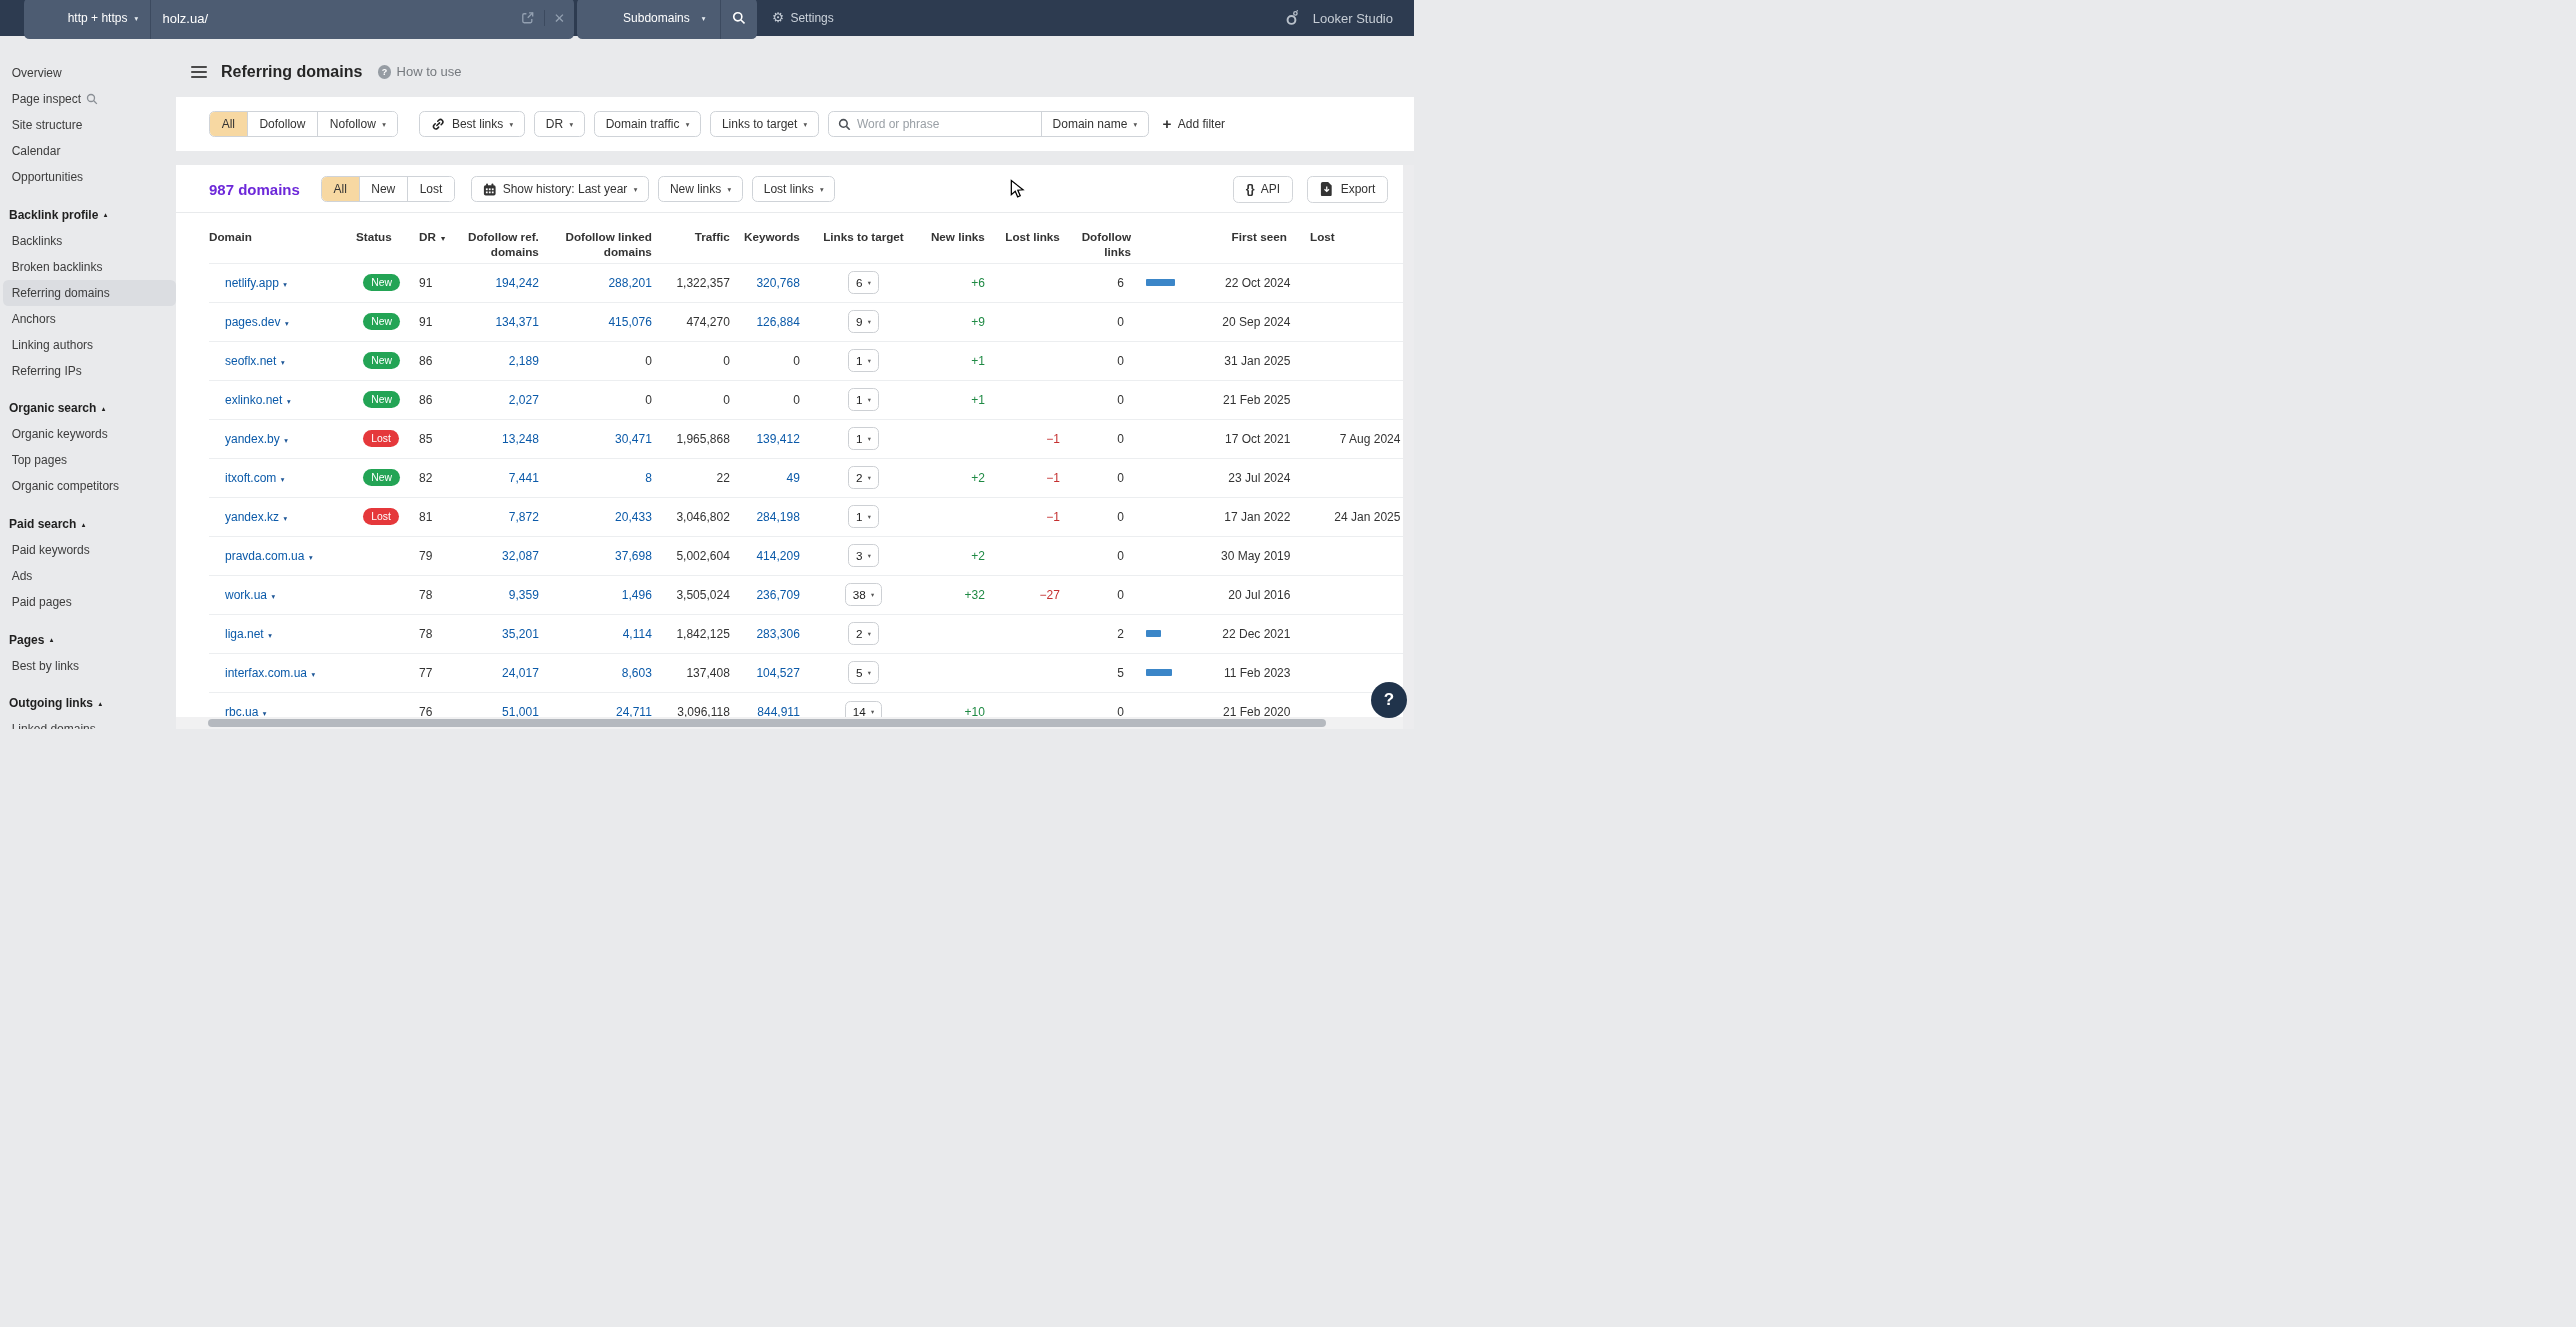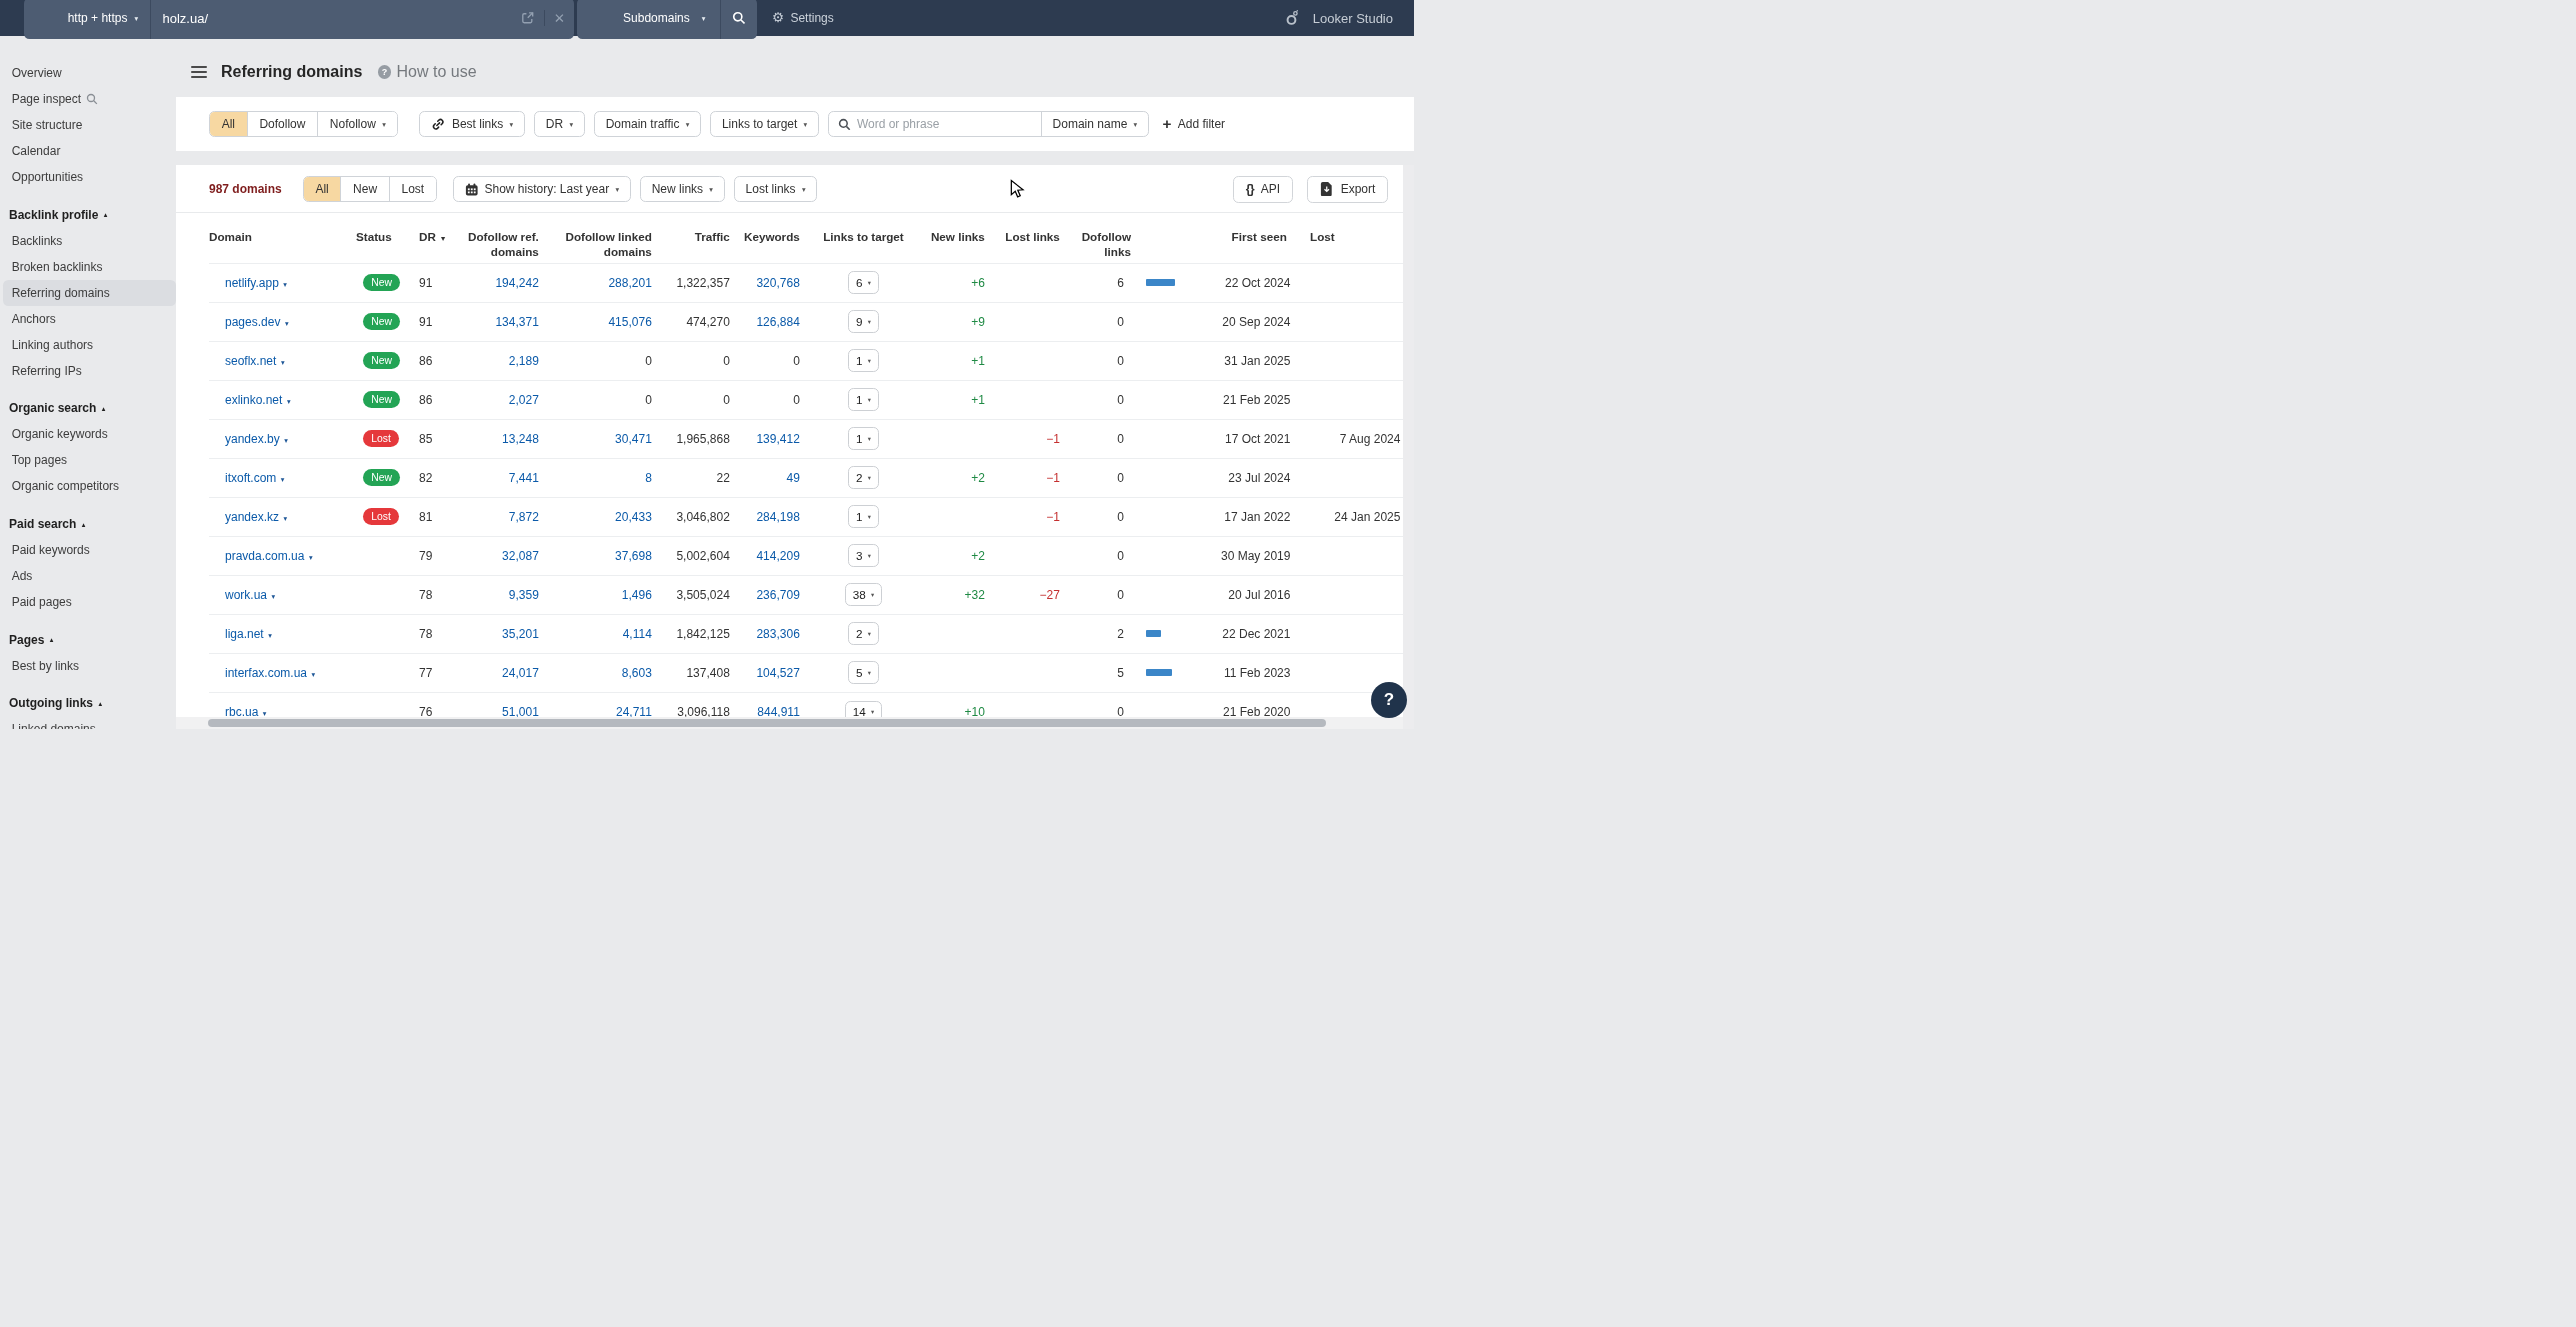--- a/index.html
+++ b/index.html
@@ -33,42 +33,42 @@
   .sb-lens { color:#8a8f95; display:flex; }
 
   
   .main { position:absolute; left:176px; top:36px; right:0; bottom:0; }
   .page-header { position:absolute; left:15.3px; top:25px; height:21.6px; display:flex; align-items:center; }
   .hamburger { width:15.3px; display:flex; flex-direction:column; gap:2.7px; cursor:pointer; }
   .hamburger span { display:block; height:2.2px; background:#4a4a4a; border-radius:0.9px; }
   .page-title { margin-left:14.4px; font-size:16px; font-weight:bold; color:#262626; }
   .howto { margin-left:15.3px; display:flex; align-items:center; gap:5.4px; cursor:pointer; }
   .q-circle { width:13.5px; height:13.5px; border-radius:50%; background:#969ca3; color:#fff; font-size:9px; font-weight:bold; display:flex; align-items:center; justify-content:center; }
-  .howto-label { color:#75797e; font-size:16px; }
+  .howto-label { color:#75797e; font-size:13px; }
 
   
   .filter-bar { position:absolute; top:61px; left:0; right:0; height:54px; background:#fff; display:flex; align-items:center; padding-left:33px; }
   .seg { display:flex; align-items:stretch; height:26px; border:0.9px solid #cfd3d8; border-radius:5.4px; overflow:hidden; background:#fff; }
   .seg button { padding:0 11.7px; font-size:12px; color:#333; border-left:0.9px solid #cfd3d8; display:flex; align-items:center; gap:6.3px; background:#fff; }
   .seg button:first-child { border-left:none; }
   .seg button.active { background:#f7d8a2; }
   .fbtn { height:26px; border:0.9px solid #cfd3d8; border-radius:5.4px; background:#fff; display:flex; align-items:center; gap:6.3px; padding:0 10.8px; font-size:12px; color:#333; margin-left:9px; }
   .fbtn.first { margin-left:21px; }
   .search-ctl { height:26px; width:321px; margin-left:9px; border:0.9px solid #cfd3d8; border-radius:5.4px; background:#fff; display:flex; align-items:stretch; }
   .search-ctl .lens-in { display:flex; align-items:center; margin:0 6.3px 0 9px; color:#4a4f55; }
   .search-ctl input { flex:1; border:none; outline:none; font-size:12px; color:#333; min-width:0; }
   .search-ctl input::placeholder { color:#9aa0a6; }
   .dn-seg { border-left:0.9px solid #cfd3d8; display:flex; align-items:center; gap:6.3px; padding:0 10.8px; font-size:12px; color:#333; cursor:pointer; }
   .add-filter { display:flex; align-items:center; gap:6.3px; margin-left:13.5px; font-size:12px; color:#333; }
   .plus-glyph { font-size:15.3px; font-weight:bold; color:#333; line-height:1; }
 
   
   .table-panel { position:absolute; top:129px; left:0; right:0; bottom:0; background:#fff; }
   .t-toolbar { position:absolute; top:10.8px; left:33px; right:26px; height:27px; display:flex; align-items:center; }
-  .domains-count { font-size:12px; font-weight:bold; color:#7f1d1d; }
+  .domains-count { font-size:15px; font-weight:bold; color:#6d28d9; }
   .t-toolbar .seg { margin-left:21px; }
   .right-btns { margin-left:auto; display:flex; gap:14.4px; }
   .obtn { height:27px; border:0.9px solid #d2d5d9; border-radius:5.4px; background:#fff; display:flex; align-items:center; gap:7.2px; padding:0 11.7px; font-size:12px; color:#333; }
   .braces { font-weight:bold; font-size:12.6px; letter-spacing:-0.9px; }
   .hr-top { position:absolute; top:47px; left:0; right:10.8px; height:0.9px; background:#e8eaec; }
 
   .rd-table { position:absolute; top:47px; left:33px; right:10.8px; }
   table { width:100%; table-layout:fixed; border-collapse:collapse; }
   thead th { height:51px; vertical-align:top; padding-top:17px; font-size:11.7px; font-weight:bold; color:#333; line-height:15.3px; text-align:left; }
   thead th.th-r { text-align:right; padding-right:7.2px; }

